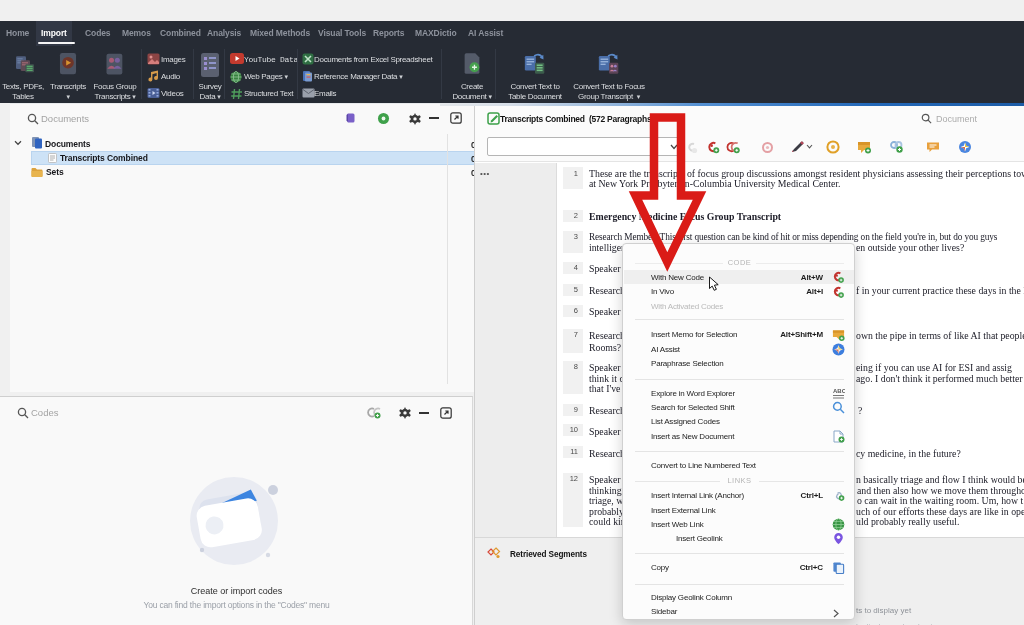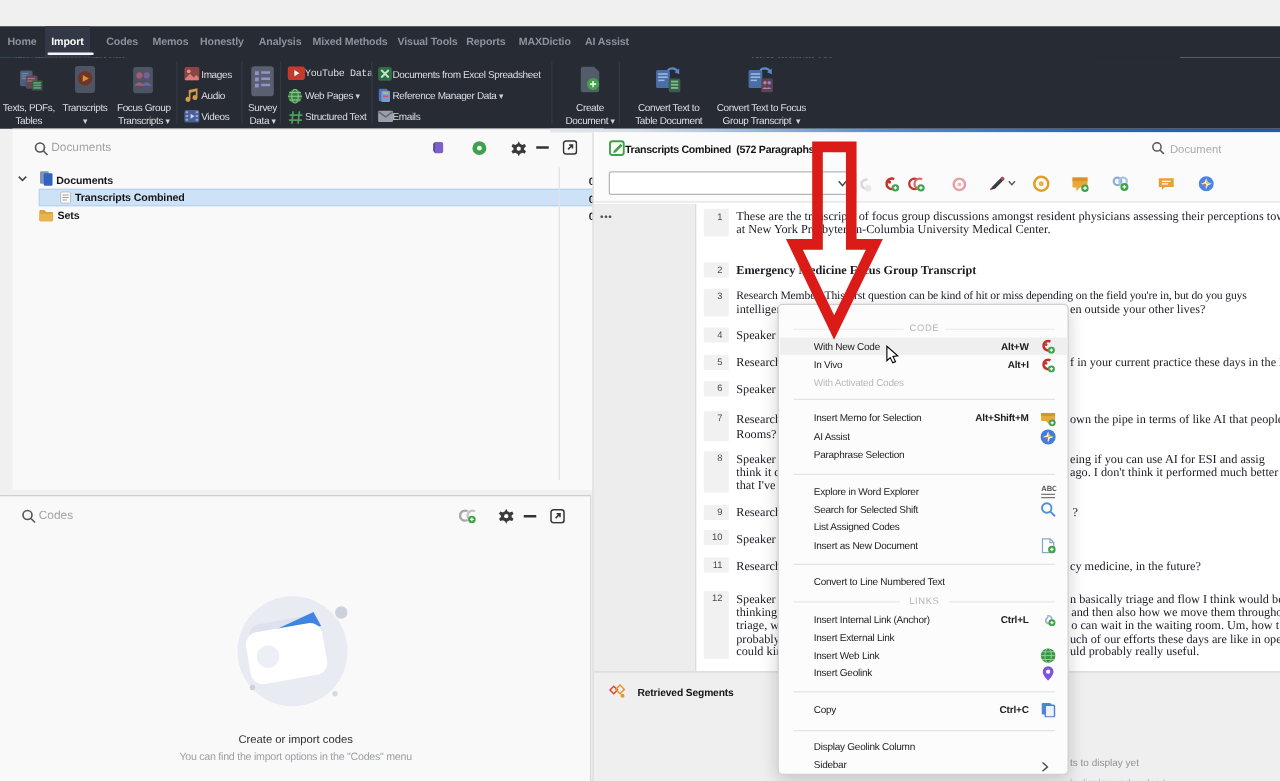--- a/index.html
+++ b/index.html
@@ -68,21 +68,21 @@
     <span class="ttl">MAXQDA (24.11.0)</span>
   <span class="proj">New project (1)</span>
 </div>
 
 <div id="menubar" class="abs">
   <span class="tab" style="left:6px;">Home</span>
   <span class="tab active" style="left:36px; padding:0 5px;">Import</span>
   <span class="underline" style="left:38px; top:21px; width:37px;"></span>
   <span class="tab" style="left:85px;">Codes</span>
   <span class="tab" style="left:122px;">Memos</span>
-  <span class="tab" style="left:160px;">Honestly</span>
+  <span class="tab" style="left:160px;">Combined</span>
   <span class="tab" style="left:207px;">Analysis</span>
   <span class="tab" style="left:250px;">Mixed Methods</span>
   <span class="tab" style="left:318px;">Visual Tools</span>
   <span class="tab" style="left:373px;">Reports</span>
   <span class="tab" style="left:415px;">MAXDictio</span>
   <span class="tab" style="left:468px;">AI Assist</span>
 </div>
 
 <div id="ribbon" class="abs">
 
@@ -547,21 +547,21 @@
       <circle cx="10.3" cy="9.3" r="3" fill="#41a04b"></circle>
       <path d="M10.3 7.9 v2.8 M8.9 9.3 h2.8" stroke="#fff" stroke-width="0.9"></path>
     </svg>
   <span class="mi" style="top:261.6px;">Insert External Link</span>
   <span class="mi" style="top:275.6px;">Insert Web Link</span>
   <svg class="mico" style="top:274px;" width="13" height="13" viewBox="0 0 13 13">
       <circle cx="6.5" cy="6.5" r="5.8" fill="#389544"></circle>
       <ellipse cx="6.5" cy="6.5" rx="2.6" ry="5.8" fill="none" stroke="#8fcf96" stroke-width="0.8"></ellipse>
       <path d="M0.7 6.5 H12.3 M1.6 3.4 H11.4 M1.6 9.6 H11.4" stroke="#8fcf96" stroke-width="0.8" fill="none"></path>
     </svg>
-  <span class="mi" style="top:290px;">Insert Geolink</span>
+  <span class="mi" style="top:290px;margin-left:25px;">Insert Geolink</span>
   <svg class="mico" style="top:288px;" width="13" height="13" viewBox="0 0 13 13">
       <path d="M6.5 1 a4.3 4.3 0 0 1 4.3 4.3 C10.8 8.5 6.5 12.3 6.5 12.3 S2.2 8.5 2.2 5.3 A4.3 4.3 0 0 1 6.5 1 Z" fill="#7a55e0"></path>
       <circle cx="6.5" cy="5.3" r="1.7" fill="#fff"></circle>
     </svg>
   <div class="msep" style="top:308.7px;"></div>
   <span class="mi" style="top:319.3px;">Copy</span>
     <span class="msc" style="top:319.3px; right:31px;">Ctrl+C</span>
   <svg class="mico" style="top:317px;" width="14" height="14" viewBox="0 0 14 14">
       <rect x="1.5" y="1.5" width="8" height="10" rx="1" fill="#4f86cf"></rect>
       <rect x="4.5" y="3.5" width="8" height="10" rx="1" fill="#eaf2fb" stroke="#4a80c8" stroke-width="1.2"></rect>

